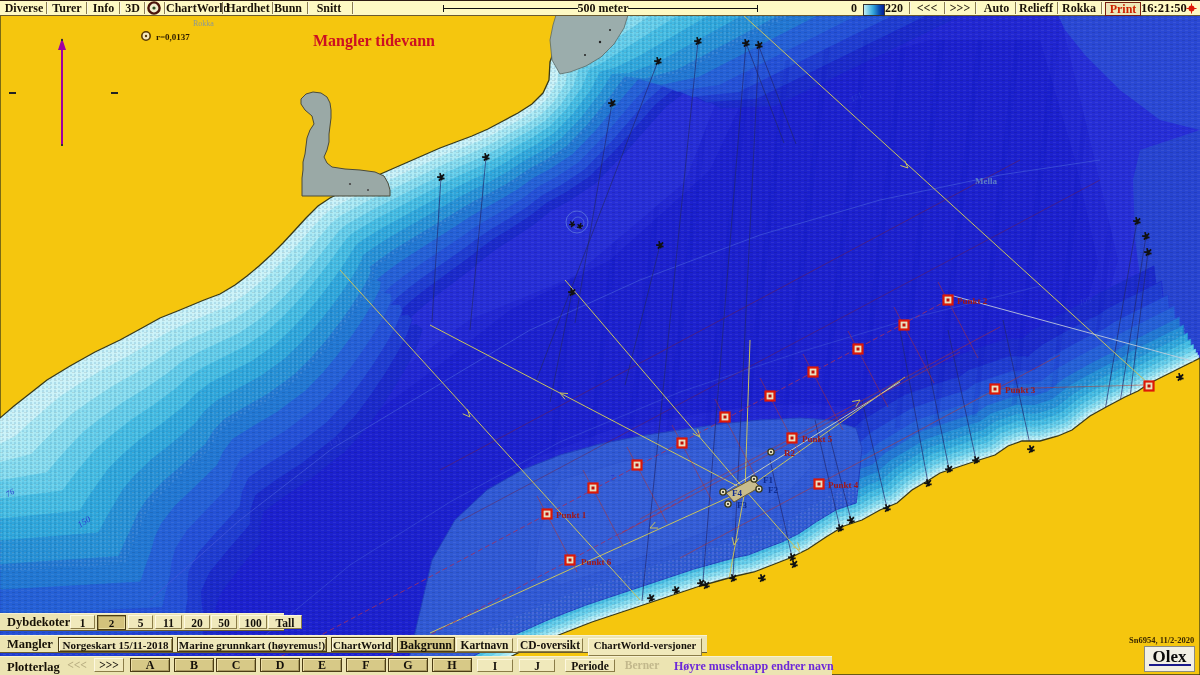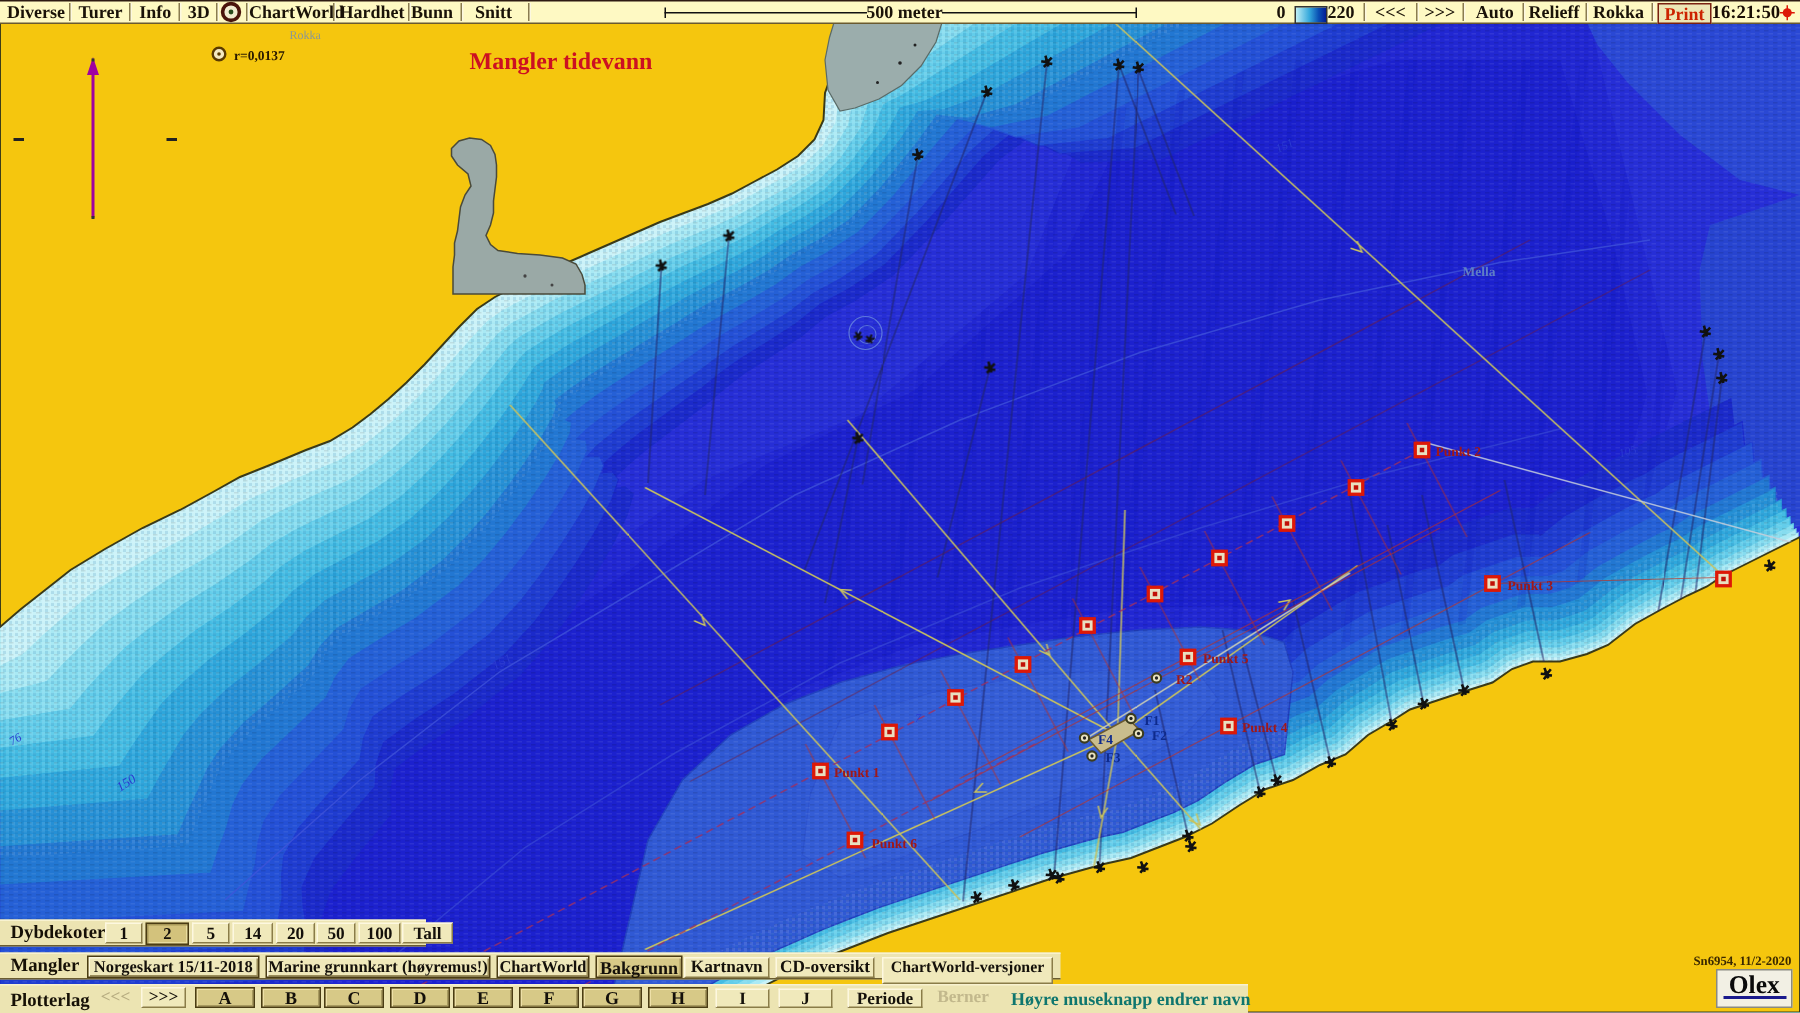--- a/index.html
+++ b/index.html
@@ -13,21 +13,21 @@
  border-top:1px solid #f8f2d0;border-bottom:1px solid #6a5c30;}
 .rl{position:absolute;font-weight:bold;font-size:12.5px;color:#161006;top:50%;
  transform:translateY(-50%);}
 .btn{position:absolute;white-space:nowrap;overflow:hidden;background:#f0e9bb;border-top:1px solid #fdf8e0;
  border-left:1px solid #fdf8e0;border-right:1px solid #8a7c48;border-bottom:1px solid #8a7c48;
  font-size:11.5px;font-weight:bold;color:#14100a;text-align:center;box-sizing:border-box;}
 .btn3{position:absolute;white-space:nowrap;overflow:hidden;background:#efe8ba;border:1px solid #4a3c14;box-shadow:inset 1px 1px 0 #fdf8e0, inset -1px -1px 0 #9a8c58;
  font-size:11px;font-weight:bold;color:#14100a;text-align:center;box-sizing:border-box;}
 .tog{position:absolute;background:#d7c987;border:1px solid #4a3c14;box-shadow:inset 1px 1px 0 #eee0a8, inset -1px -1px 0 #a89a60;
  font-size:12px;font-weight:bold;color:#14100a;text-align:center;box-sizing:border-box;}
-.flat{position:absolute;font-size:11.5px;font-weight:bold;color:#0f766e;text-align:center;white-space:nowrap;}
+.flat{position:absolute;font-size:11.5px;font-weight:bold;color:#6d28d9;text-align:center;white-space:nowrap;}
 </style></head>
 <body>
 <div id="scr">
 <svg width="1200" height="675" viewBox="0 0 1200 675" style="position:absolute;top:0;left:0">
 <rect x="0" y="15" width="1200" height="660" fill="#262ed6"></rect>
 <polygon points="935.0,15.0 1060.0,15.0 1090.0,140.0 1118.0,260.0 1098.0,332.0 1055.0,388.0 995.0,412.0 920.0,428.0 856.0,428.0 820.0,419.0 760.0,419.0 680.0,429.0 600.0,443.0 522.0,469.0 455.0,519.0 432.0,559.0 418.0,619.0 410.0,675.0 185.0,675.0 99.0,556.0 235.0,471.0 376.0,388.0 469.0,320.0 573.0,277.0 685.0,182.0 725.0,79.0" fill="#2127d2"></polygon>
 <polygon points="930.0,40.0 1040.0,40.0 1075.0,160.0 1098.0,262.0 1082.0,322.0 1042.0,372.0 975.0,398.0 892.0,415.0 820.0,404.0 760.0,405.0 690.0,415.0 610.0,430.0 535.0,458.0 470.0,512.0 448.0,560.0 435.0,620.0 428.0,675.0 255.0,675.0 160.0,570.0 280.0,480.0 420.0,380.0 510.0,310.0 610.0,260.0 710.0,170.0 745.0,95.0" fill="#1c21ce"></polygon>
 <polygon points="1058,15 1200,15 1200,130 1160,120 1120,90 1085,55 1065,30" fill="#2a48d4"></polygon>
 <polygon points="1200,130 1200,350 1163,368 1145,310 1135,240 1133,180 1140,150" fill="#2744d0"></polygon>
 <polygon points="961.8,15.0 774.8,105.7 720.6,107.9 688.3,89.7 665.9,106.4 625.8,151.7 595.4,183.3 569.3,200.6 550.8,210.6 534.1,224.2 513.4,237.9 496.1,248.9 484.6,257.7 473.2,267.4 458.9,278.3 444.6,289.1 430.3,300.0 419.2,309.4 408.3,319.6 404.0,326.2 416.9,324.7 422.1,329.3 418.1,343.3 408.3,363.3 395.6,385.0 381.8,406.4 366.7,427.3 345.6,450.8 309.6,479.2 282.8,497.0 262.8,512.3 259.3,527.5 260.2,542.8 237.6,570.2 220.4,593.2 213.7,612.3 216.6,625.6 220.9,639.9 220.3,657.2 220.2,674.9 0.0,682.9 0.0,15.0" fill="#1b2aca" stroke="#1b2aca" stroke-width="0.8"></polygon>
@@ -421,21 +421,21 @@
 <div class="bt" style="left:1141px;width:44px;font-size:12.5px;color:#180c04">16:21:50</div>
 <svg style="position:absolute;left:1186px;top:2px" width="12" height="12">
         <circle cx="5.5" cy="5.5" r="3" fill="#dd1806"></circle>
         <path d="M5.5,0.5 L5.5,10.5 M0.5,5.5 L10.5,5.5" stroke="#dd1806" stroke-width="1"></path>
       </svg>
 </div>
 <div class="row" style="left:0;top:613px;width:284px;height:18px">
 <div class="rl" style="left:7px">Dybdekoter</div>
 <div class="btn" style="left:70px;top:1px;width:25px;height:14px;line-height:14px">1</div>
 <div class="btn" style="left:128px;top:1px;width:25px;height:14px;line-height:14px">5</div>
-<div class="btn" style="left:155px;top:1px;width:27px;height:14px;line-height:14px">14</div>
+<div class="btn" style="left:155px;top:1px;width:27px;height:14px;line-height:14px">11</div>
 <div class="btn" style="left:184px;top:1px;width:26px;height:14px;line-height:14px">20</div>
 <div class="btn" style="left:211px;top:1px;width:26px;height:14px;line-height:14px">50</div>
 <div class="btn" style="left:239px;top:1px;width:28px;height:14px;line-height:14px">100</div>
 <div class="btn" style="left:268px;top:1px;width:34px;height:14px;line-height:14px">Tall</div>
 <div class="btn3" style="left:97px;top:0.5px;width:29px;height:15px;line-height:15px;background:#d3c27c;box-shadow:inset 1px 1px 0 #a89858, inset -1px -1px 0 #e8dca0">2</div>
 </div>
 <div class="row" style="left:0;top:635px;width:707px;height:18px">
 <div class="rl" style="left:7px">Mangler</div>
 <div class="btn3" style="left:58px;top:1px;width:115px;height:14.5px;line-height:14px">Norgeskart 15/11-2018</div>
 <div class="btn3" style="left:177px;top:1px;width:150px;height:14.5px;line-height:14px">Marine grunnkart (høyremus!)</div>

